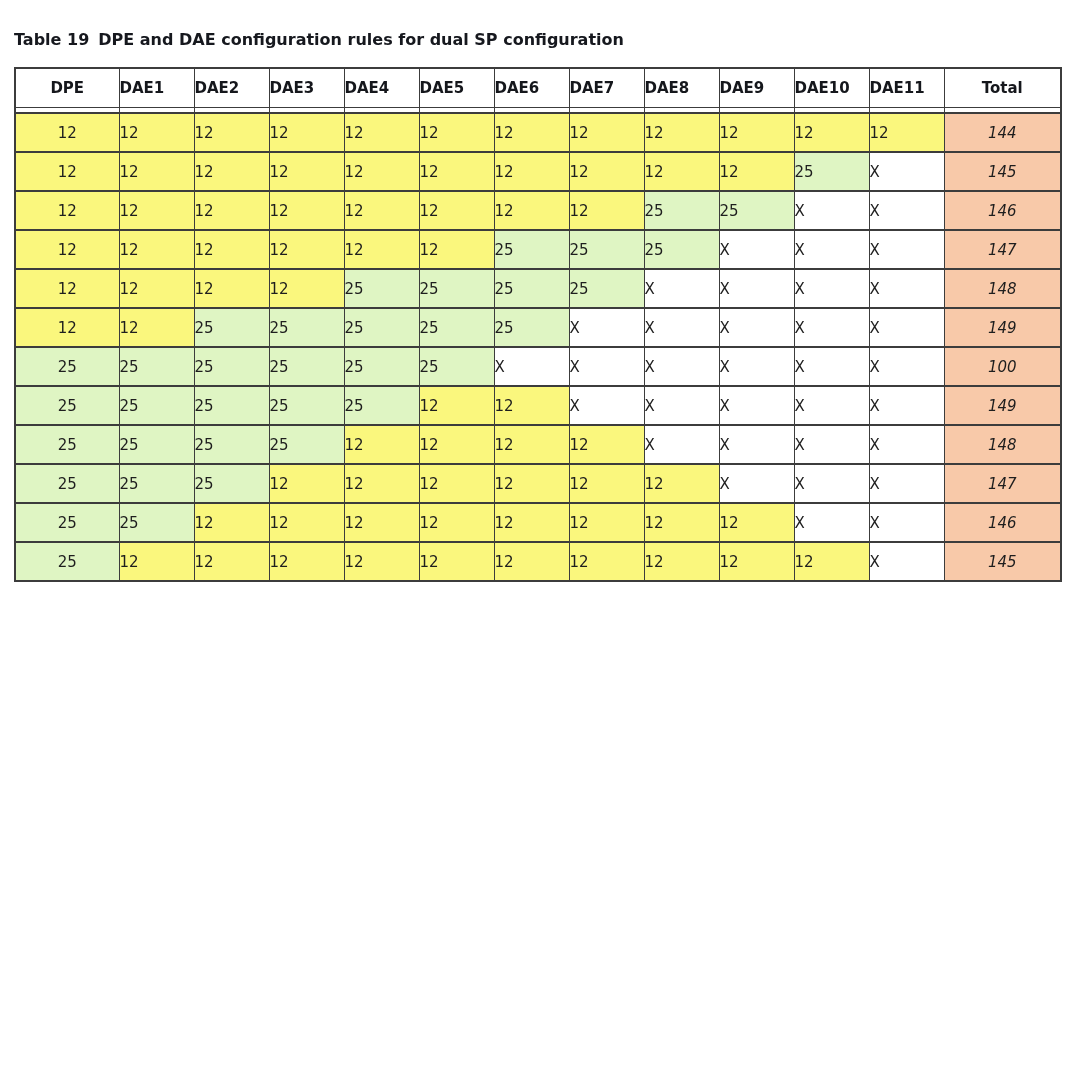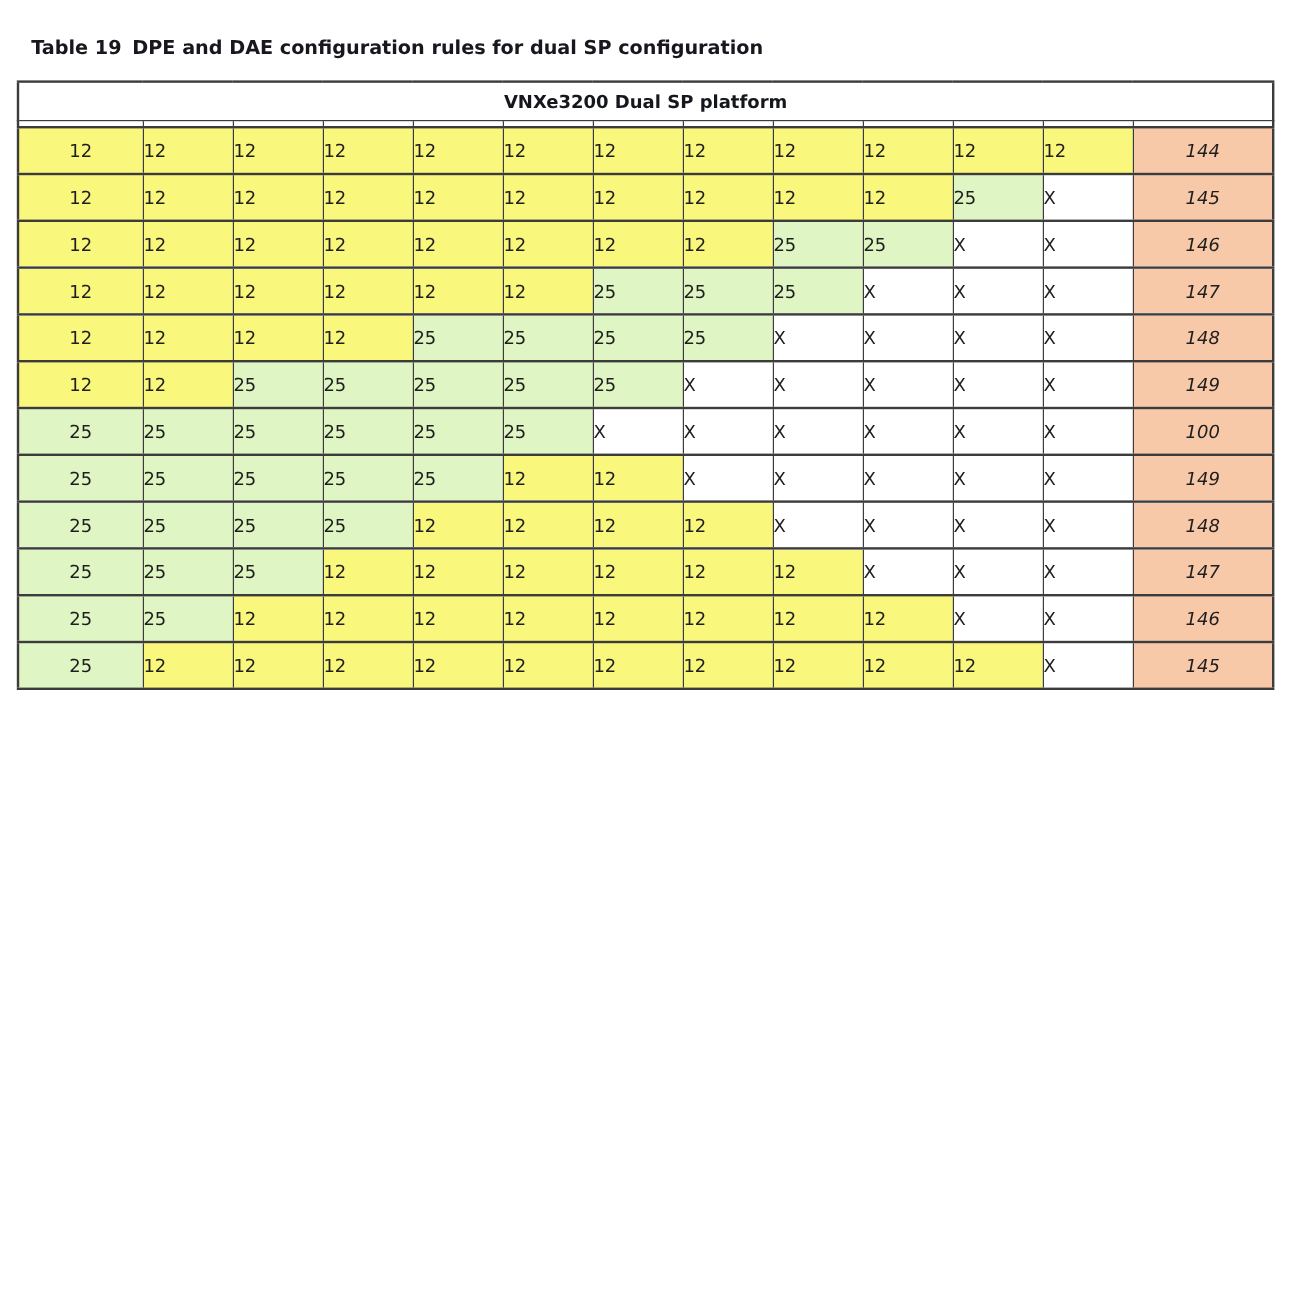--- a/index.html
+++ b/index.html
@@ -14,21 +14,21 @@
   }
   .page {
     position: relative;
     width: 1080px;
     height: 1080px;
     background: #ffffff;
     overflow: hidden;
   }
   .table-caption {
     position: absolute;
-    left: 26px;
+    left: 14px;
     top: 30px;
     font-size: 16px;
     font-weight: bold;
     color: #16181e;
     white-space: nowrap;
   }
   .table-caption .t-text {
     margin-left: 9px;
   }
   table.cfg {
@@ -101,23 +101,35 @@
         <col style="width:75px">
         <col style="width:75px">
       <col style="width:75px">
         <col style="width:75px">
         <col style="width:75px">
       <col style="width:75px">
         <col style="width:75px">
       <col>
     </colgroup>
     <thead>
-      <tr>
-        <th class="platform" colspan="13">VNXe3200 Dual SP platform</th>
-      </tr>
+      <tr class="cols">
+          <th class="col-dpe">DPE</th>
+          <th class="col-dae">DAE1</th>
+          <th class="col-dae">DAE2</th>
+          <th class="col-dae">DAE3</th>
+          <th class="col-dae">DAE4</th>
+          <th class="col-dae">DAE5</th>
+          <th class="col-dae">DAE6</th>
+          <th class="col-dae">DAE7</th>
+          <th class="col-dae">DAE8</th>
+          <th class="col-dae">DAE9</th>
+          <th class="col-dae">DAE10</th>
+          <th class="col-dae">DAE11</th>
+          <th class="col-total">Total</th>
+        </tr>
       <tr class="spacer">
           <td></td>
           <td></td>
           <td></td>
           <td></td>
           <td></td>
           <td></td>
           <td></td>
           <td></td>
           <td></td>

